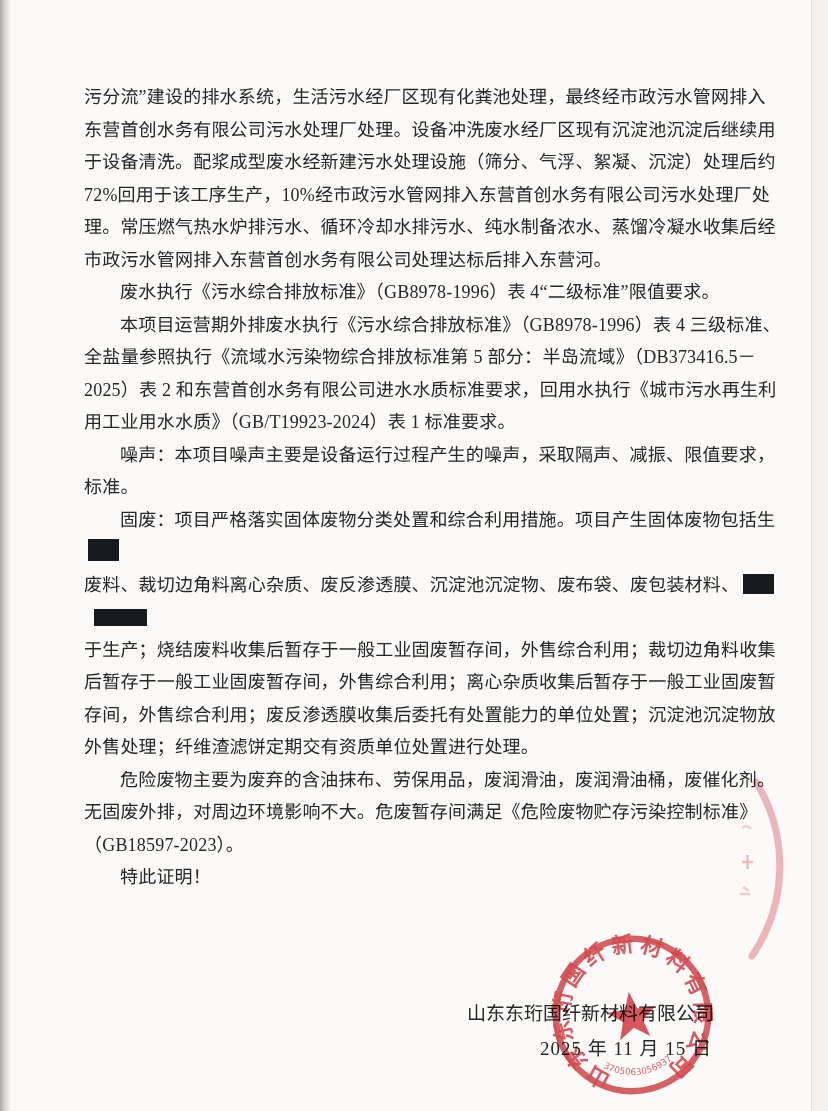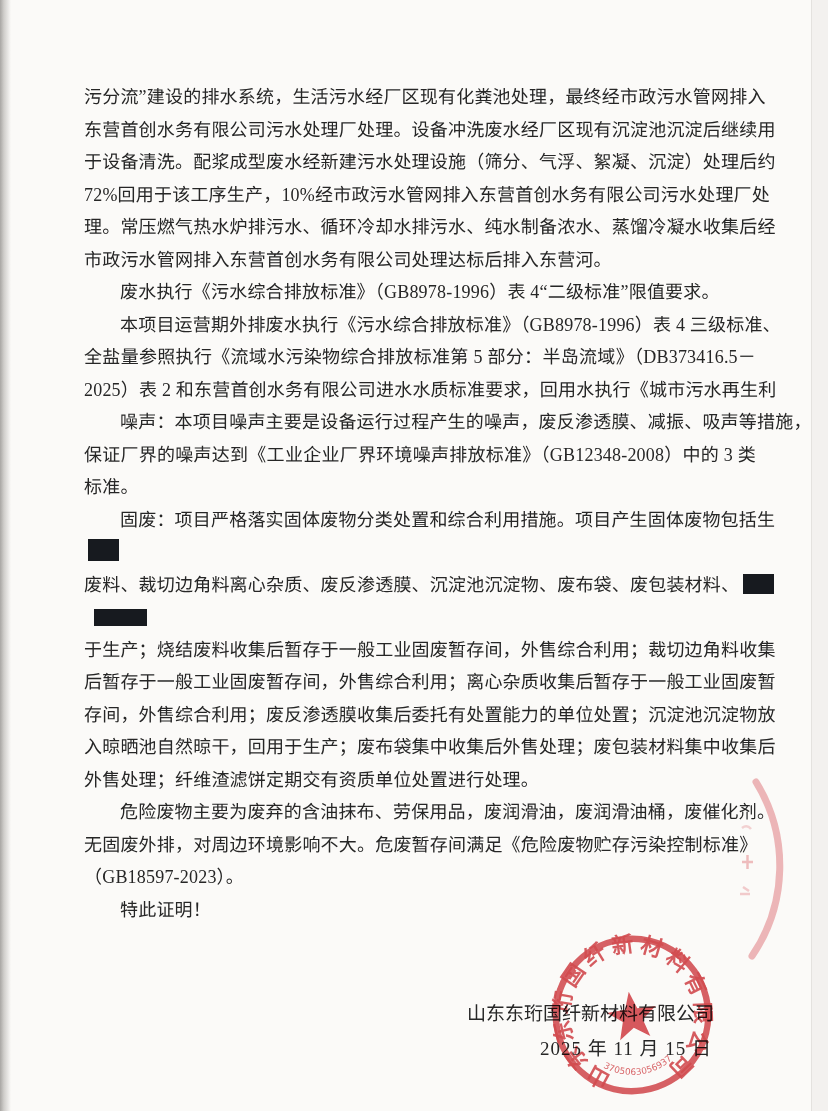--- a/index.html
+++ b/index.html
@@ -81,31 +81,30 @@
       <div class="line fill"><span>污分流”建设的排水系统，生活污水经厂区现有化粪池处理，最终经市政污水管网排入</span></div>
       <div class="line fill"><span>东营首创水务有限公司污水处理厂处理。设备冲洗废水经厂区现有沉淀池沉淀后继续用</span></div>
       <div class="line fill"><span>于设备清洗。配浆成型废水经新建污水处理设施（筛分、气浮、絮凝、沉淀）处理后约</span></div>
       <div class="line fill"><span>72%回用于该工序生产，10%经市政污水管网排入东营首创水务有限公司污水处理厂处</span></div>
       <div class="line fill"><span>理。常压燃气热水炉排污水、循环冷却水排污水、纯水制备浓水、蒸馏冷凝水收集后经</span></div>
       <div class="line"><span>市政污水管网排入东营首创水务有限公司处理达标后排入东营河。</span></div>
       <div class="line indent"><span>废水执行《污水综合排放标准》（GB8978-1996）表 4“二级标准”限值要求。</span></div>
       <div class="line indent fill"><span>本项目运营期外排废水执行《污水综合排放标准》（GB8978-1996）表 4 三级标准、</span></div>
       <div class="line fill"><span>全盐量参照执行《流域水污染物综合排放标准第 5 部分：半岛流域》（DB373416.5－</span></div>
       <div class="line fill"><span>2025）表 2 和东营首创水务有限公司进水水质标准要求，回用水执行《城市污水再生利</span></div>
-      <div class="line indent fill"><span>噪声：本项目噪声主要是设备运行过程产生的噪声，废反渗透膜、减振、吸声等措施，</span></div>
-      <div class="line fill"><span>保证厂界的噪声达到《工业企业厂界环境噪声排放标准》（GB12348-2008）中的 3 类</span></div>
+      <div class="line"><span>用工业用水水质》（GB/T19923-2024）表 1 标准要求。</span></div>
+      <div class="line indent fill"><span>噪声：本项目噪声主要是设备运行过程产生的噪声，采取隔声、减振、限值要求，</span></div>
       <div class="line"><span>标准。</span></div>
       <div class="line indent fill"><span>固废：项目严格落实固体废物分类处置和综合利用措施。项目产生固体废物包括生</span></div>
       <div class="line"><span class="redact" style="width: 31px; height: 22px;"></span></div>
       <div class="line"><span>废料、裁切边角料离心杂质、废反渗透膜、沉淀池沉淀物、废布袋、废包装材料、</span><span class="redact" style="width: 31px; height: 20px;"></span></div>
       <div class="line fill"><span class="redact lead" style="width: 53px; height: 17px;"></span></div>
       <div class="line fill"><span>于生产；烧结废料收集后暂存于一般工业固废暂存间，外售综合利用；裁切边角料收集</span></div>
       <div class="line fill"><span>后暂存于一般工业固废暂存间，外售综合利用；离心杂质收集后暂存于一般工业固废暂</span></div>
       <div class="line fill"><span>存间，外售综合利用；废反渗透膜收集后委托有处置能力的单位处置；沉淀池沉淀物放</span></div>
-      <div class="line fill"><span>入晾晒池自然晾干，回用于生产；废布袋集中收集后外售处理；废包装材料集中收集后</span></div>
       <div class="line"><span>外售处理；纤维渣滤饼定期交有资质单位处置进行处理。</span></div>
       <div class="line indent fill"><span>危险废物主要为废弃的含油抹布、劳保用品，废润滑油，废润滑油桶，废催化剂。</span></div>
       <div class="line fill"><span>无固废外排，对周边环境影响不大。危废暂存间满足《危险废物贮存污染控制标准》</span></div>
       <div class="line"><span>（GB18597-2023）。</span></div>
       <div class="line indent"><span>特此证明！</span></div>
     </div>
 
   <div class="sig-company">
     <span>山东东珩国纤新材料有限公司</span>
   </div>

